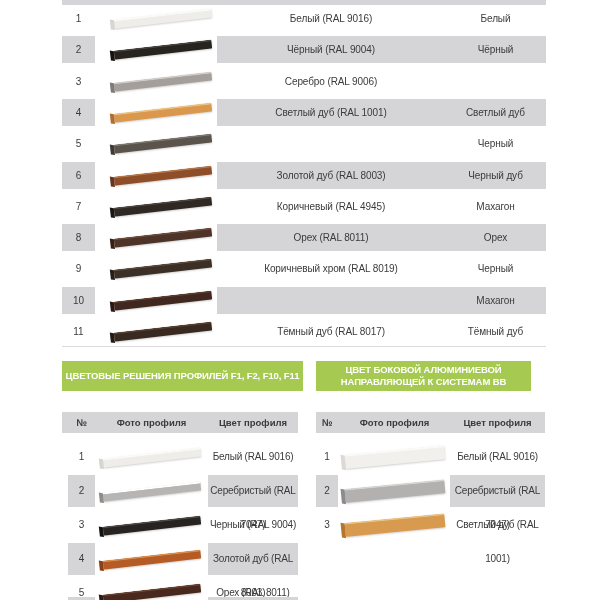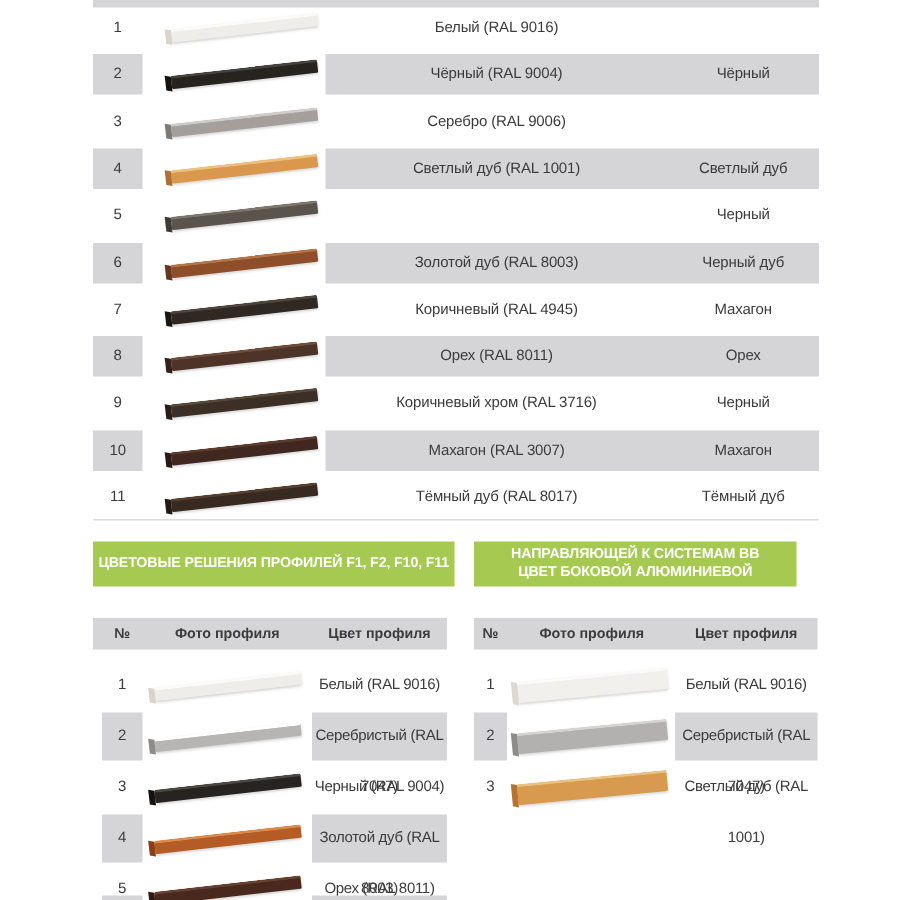--- a/index.html
+++ b/index.html
@@ -76,20 +76,21 @@
 <div class="stage">
 
   <div class="topstrip"></div>
 
   <div class="trow" style="top:3px">
     <span class="num">1</span>
     <span class="photo">
         <span class="bar" style="--body: #efede9; --top: #fafaf7; --end: #d8d4ce;"></span>
       </span>
     <span class="name">Белый (RAL 9016)</span>
+    <span class="fin">Белый</span>
   </div>
   <div class="trow shade" style="top:34px">
     <span class="shadeL"></span>
       <span class="shadeR"></span>
     <span class="num">2</span>
     <span class="photo">
         <span class="bar" style="--body: #27241f; --top: #45423d; --end: #151310;"></span>
       </span>
     <span class="name">Чёрный (RAL 9004)</span>
     <span class="fin">Чёрный</span>
@@ -144,49 +145,48 @@
         <span class="bar" style="--body: #4e3328; --top: #6d4c3c; --end: #342017;"></span>
       </span>
     <span class="name">Орех (RAL 8011)</span>
     <span class="fin">Орех</span>
   </div>
   <div class="trow" style="top:253px">
     <span class="num">9</span>
     <span class="photo">
         <span class="bar" style="--body: #3b2f26; --top: #57483a; --end: #271e17;"></span>
       </span>
-    <span class="name">Коричневый хром (RAL 3716)</span>
+    <span class="name">Коричневый хром (RAL 8019)</span>
     <span class="fin">Черный</span>
   </div>
   <div class="trow shade" style="top:285px">
     <span class="shadeL"></span>
       <span class="shadeR"></span>
     <span class="num">10</span>
     <span class="photo">
         <span class="bar" style="--body: #402820; --top: #5c3a2d; --end: #2a1912;"></span>
       </span>
-    <span class="name">Махагон (RAL 3007)</span>
     <span class="fin">Махагон</span>
   </div>
   <div class="trow" style="top:316px">
     <span class="num">11</span>
     <span class="photo">
         <span class="bar" style="--body: #392a21; --top: #55402f; --end: #251a13;"></span>
       </span>
     <span class="name">Тёмный дуб (RAL 8017)</span>
     <span class="fin">Тёмный дуб</span>
   </div>
   <div class="tbottom"></div>
 
   <div class="banner left">
     <span class="bl">ЦВЕТОВЫЕ РЕШЕНИЯ ПРОФИЛЕЙ F1, F2, F10, F11</span>
   </div>
   <div class="banner right">
+    <span class="bl">ЦВЕТ БОКОВОЙ АЛЮМИНИЕВОЙ</span>
     <span class="bl">НАПРАВЛЯЮЩЕЙ К СИСТЕМАМ ВВ</span>
-    <span class="bl">ЦВЕТ БОКОВОЙ АЛЮМИНИЕВОЙ</span>
   </div>
 
   <div class="btable lt">
     <div class="bhead">
       <span class="h-num">№</span>
       <span class="h-photo">Фото профиля</span>
       <span class="h-color">Цвет профиля</span>
     </div>
     <div class="brow" style="top:28px">
       <span class="num">1</span>

